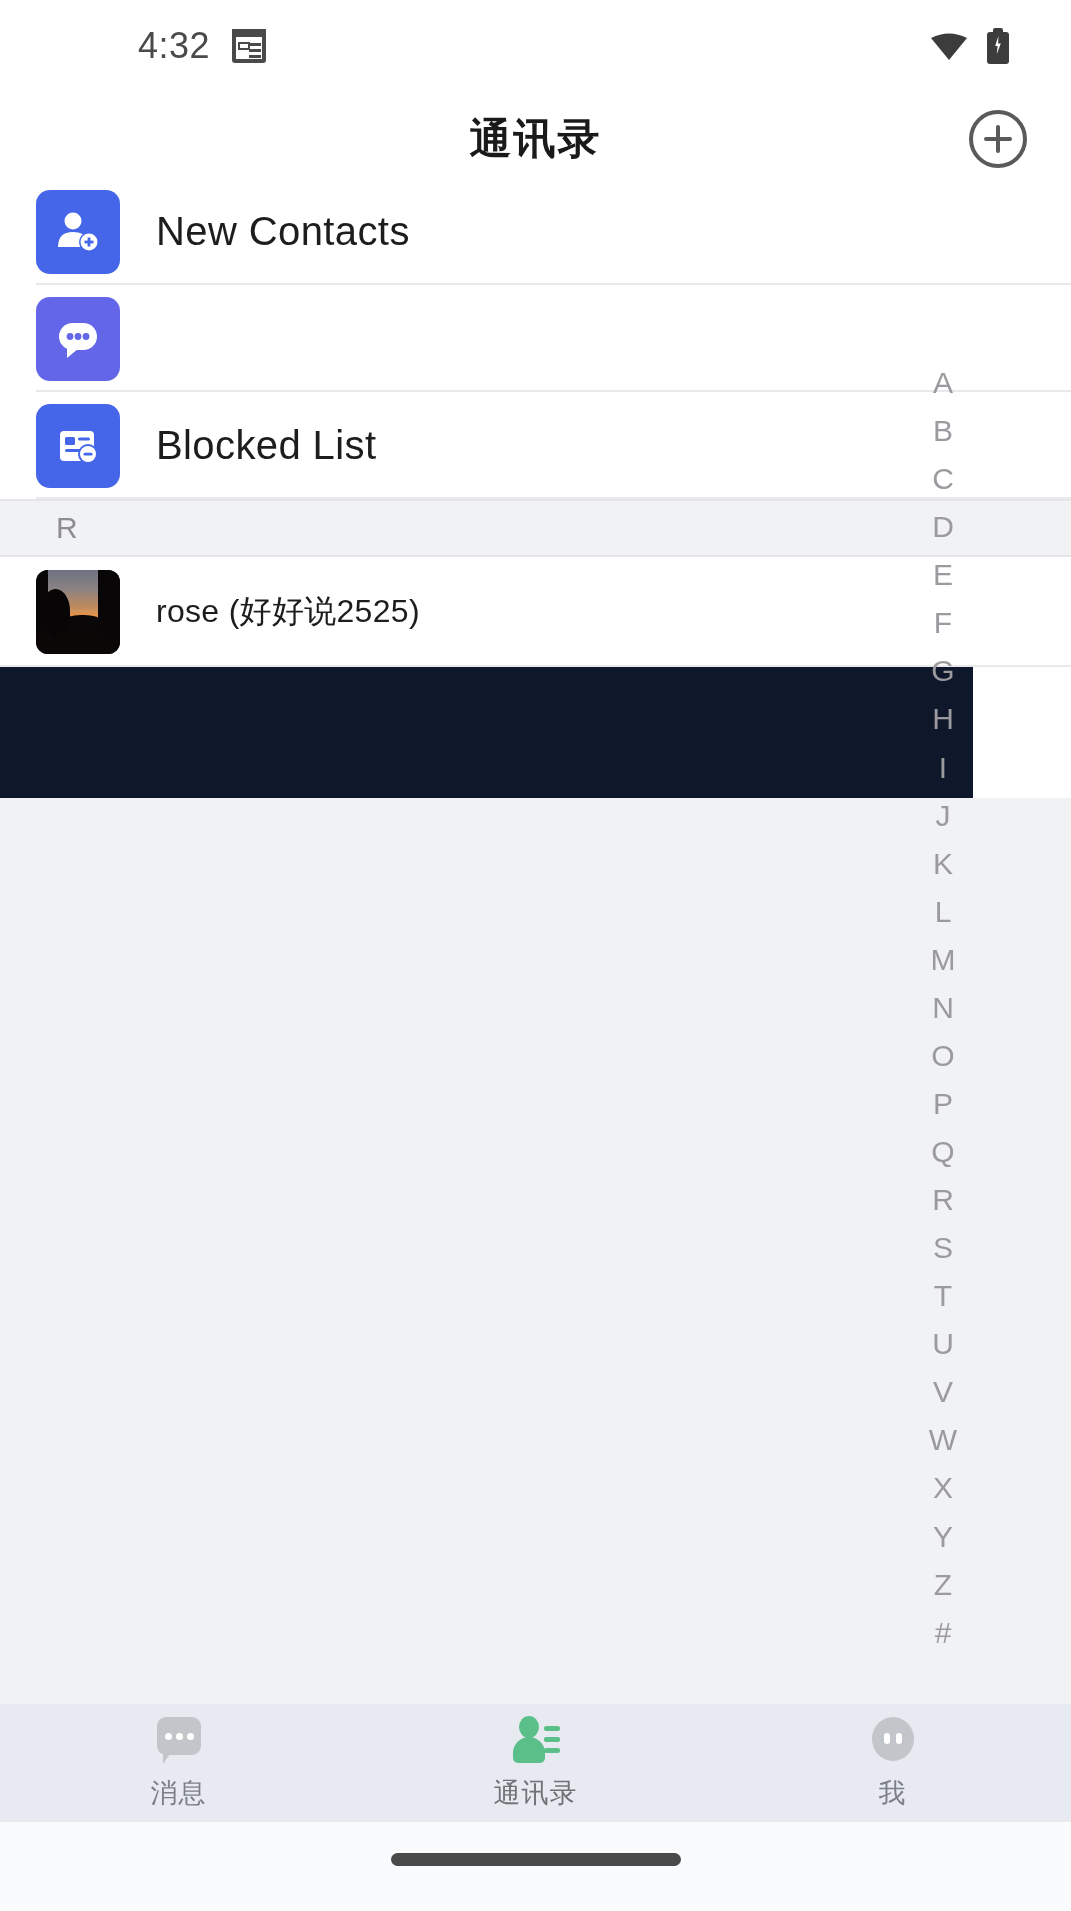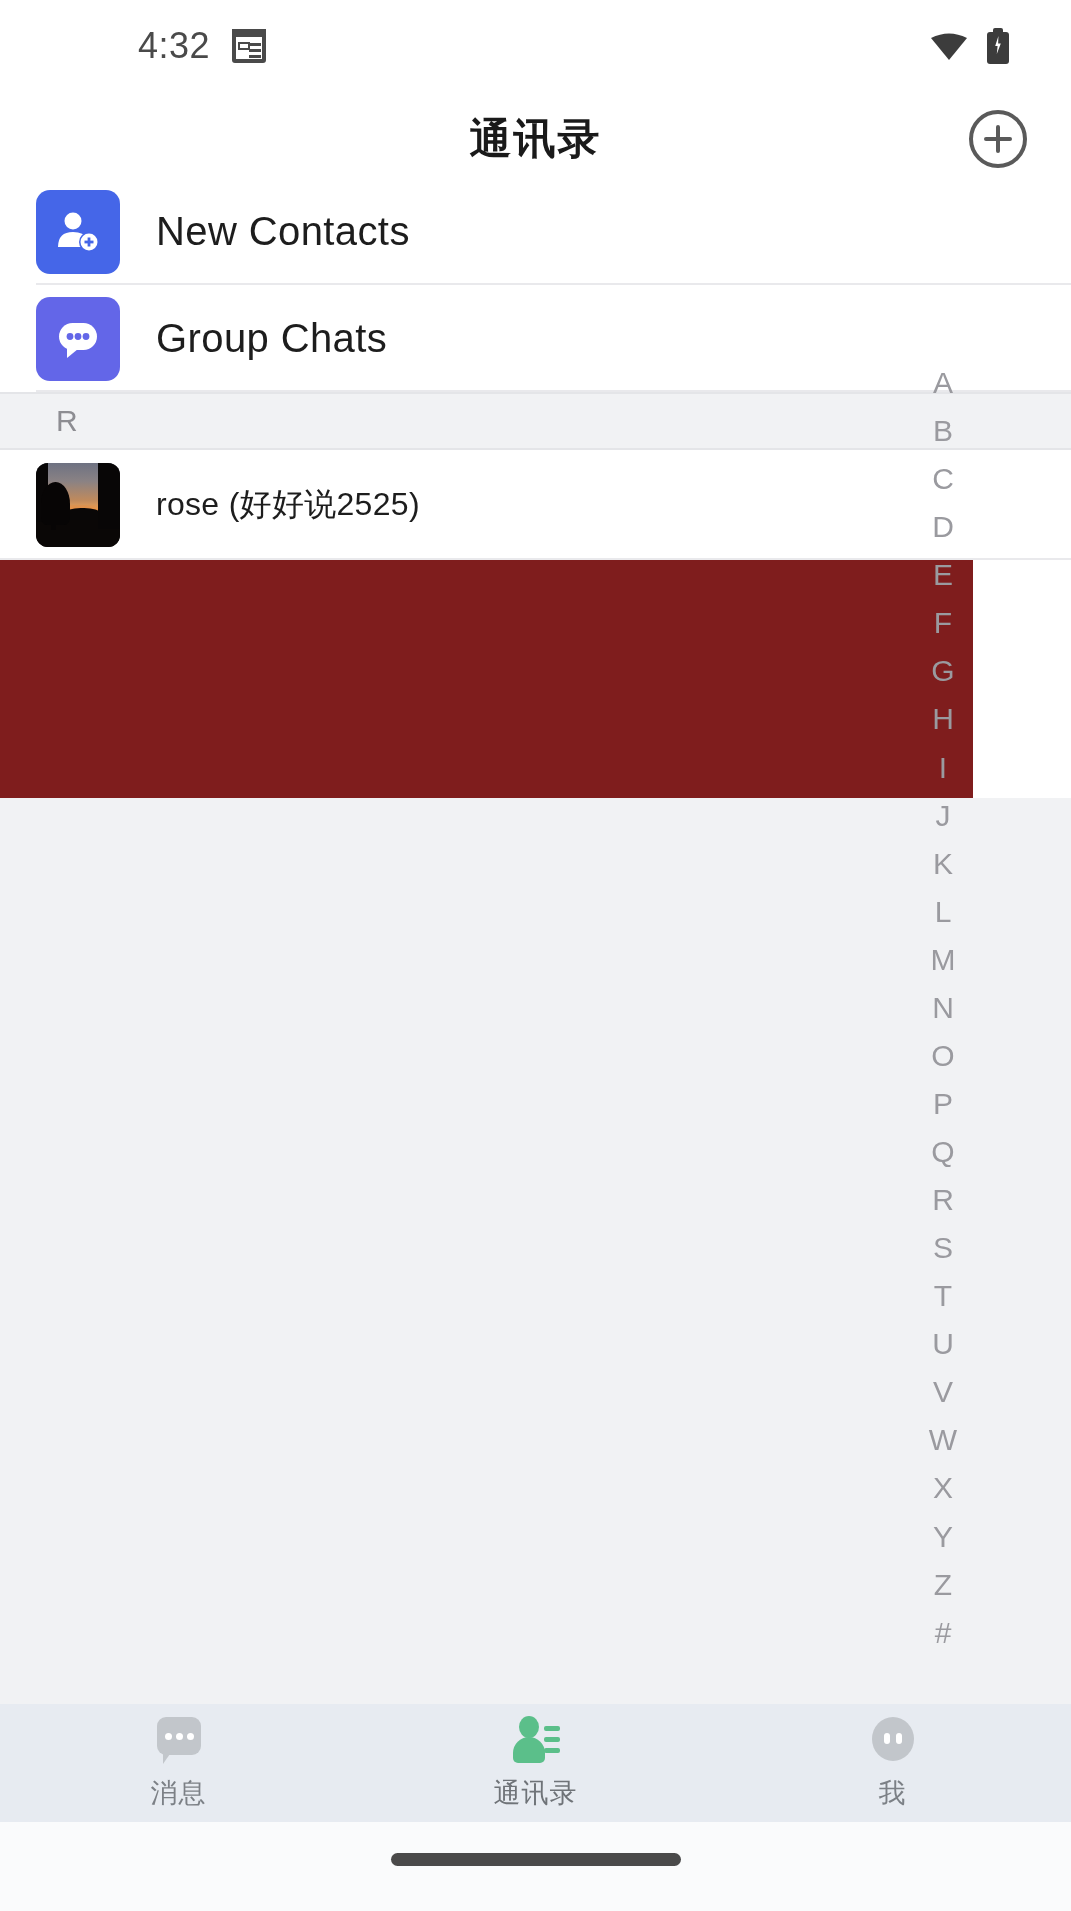--- a/index.html
+++ b/index.html
@@ -3,21 +3,21 @@
 <meta charset="utf-8">
 <style>
   * { margin:0; padding:0; box-sizing:border-box; }
   html,body { width:1071px; height:1911px; }
   body {
     font-family:"Liberation Sans","DejaVu Sans",sans-serif;
     background:#ffffff;
     position:relative;
     overflow:hidden;
   }
-  .phone { position:relative; width:973px; height:1911px; background:#7f1d1d; }
+  .phone { position:relative; width:973px; height:1911px; background:#0f172a; }
 
   
   .statusbar {
     position:absolute; top:0; left:0; width:1071px; height:92px;
     display:flex; align-items:center; justify-content:space-between;
     padding:0 62px 0 138px;
     background:#ffffff;
   }
   .sb-left { display:flex; align-items:center; gap:22px; }
   .sb-time { font-size:36px; color:#4a4a4a; font-weight:500; letter-spacing:0.5px; }
@@ -298,23 +298,36 @@
     <div class="menu-row">
       <span class="menu-icon" style="background:#6366e8">
         <svg width="52" height="52" viewBox="0 0 52 52">
           <rect x="7" y="10" width="38" height="27" rx="13.5" fill="#ffffff"></rect>
           <path d="M15 34 L15 45 L26 36 Z" fill="#ffffff"></path>
           <circle cx="18" cy="23.5" r="3.4" fill="#6366e8"></circle>
           <circle cx="26" cy="23.5" r="3.4" fill="#6366e8"></circle>
           <circle cx="34" cy="23.5" r="3.4" fill="#6366e8"></circle>
         </svg>
       </span>
-      <span class="menu-label">Group Chats</span>
-    </div>
-
+    </div>
+
+    <div class="menu-row">
+      <span class="menu-icon" style="background:#4566e8">
+        <svg width="52" height="52" viewBox="0 0 52 52">
+          <rect x="8" y="11" width="34" height="30" rx="4" fill="#ffffff"></rect>
+          <rect x="13" y="17" width="10" height="8" rx="1.5" fill="#4566e8"></rect>
+          <rect x="26" y="17.5" width="12" height="3" rx="1.5" fill="#4566e8"></rect>
+          <rect x="13" y="29" width="18" height="3" rx="1.5" fill="#4566e8"></rect>
+          <circle cx="36" cy="34" r="10" fill="#4566e8"></circle>
+          <circle cx="36" cy="34" r="8" fill="#ffffff"></circle>
+          <rect x="31.5" y="32.7" width="9" height="2.8" rx="1.2" fill="#4566e8"></rect>
+        </svg>
+      </span>
+      <span class="menu-label">Blocked List</span>
+    </div>
 
     <div class="section-header">
       <span class="letter">R</span>
     </div>
 
     <div class="contact-row">
       <span class="avatar">
         <span class="sky"></span>
         <span class="glow"></span>
         <span class="ground"></span>

